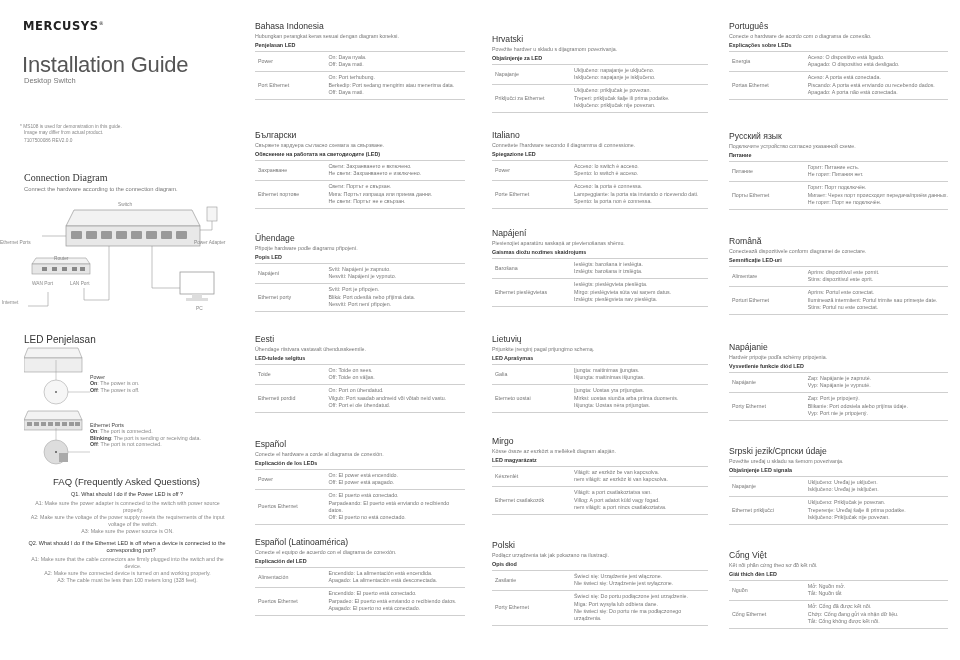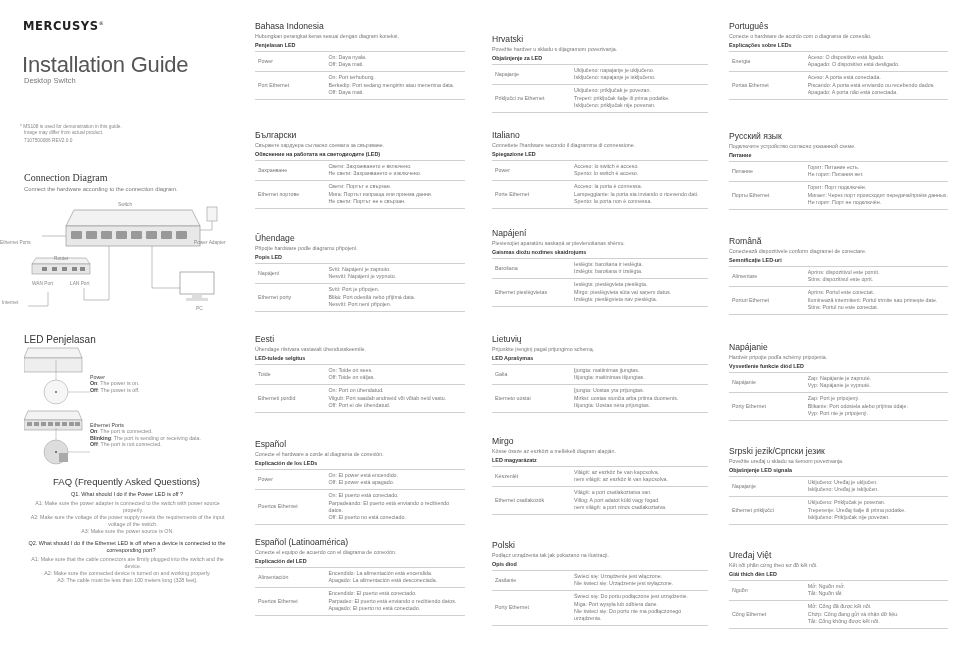--- a/index.html
+++ b/index.html
@@ -546,21 +546,21 @@
             <td class="v">
               <div>Zap: Port je pripojený.</div>
               <div>Blikanie: Port odosiela alebo prijíma údaje.</div>
               <div>Vyp: Port nie je pripojený.</div>
             </td>
           </tr>
         </tbody>
       </table>
     </div>
   <div class="lang" style="top:446px">
-      <div class="lang-name">Srpski jezik/Српски језик</div>
+      <div class="lang-name">Srpski jezik/Српски údaje</div>
       <div class="lang-desc">Povežite uređaj u skladu sa šemom povezivanja.</div>
       <div class="lang-head">Objašnjenje LED signala</div>
       <table class="led">
         <tbody>
           <tr>
             <td class="k">Napajanje</td>
             <td class="v">
               <div>Uključeno: Uređaj je uključen.</div>
               <div>Isključeno: Uređaj je isključen.</div>
             </td>
@@ -570,21 +570,21 @@
             <td class="v">
               <div>Uključeno: Priključak je povezan.</div>
               <div>Treperenje: Uređaj šalje ili prima podatke.</div>
               <div>Isključeno: Priključak nije povezan.</div>
             </td>
           </tr>
         </tbody>
       </table>
     </div>
   <div class="lang" style="top:550px">
-      <div class="lang-name">Uređaj Việt</div>
+      <div class="lang-name">Cổng Việt</div>
       <div class="lang-desc">Kết nối phần cứng theo sơ đồ kết nối.</div>
       <div class="lang-head">Giải thích đèn LED</div>
       <table class="led">
         <tbody>
           <tr>
             <td class="k">Nguồn</td>
             <td class="v">
               <div>Mở: Nguồn mở.</div>
               <div>Tắt: Nguồn tắt</div>
             </td>

